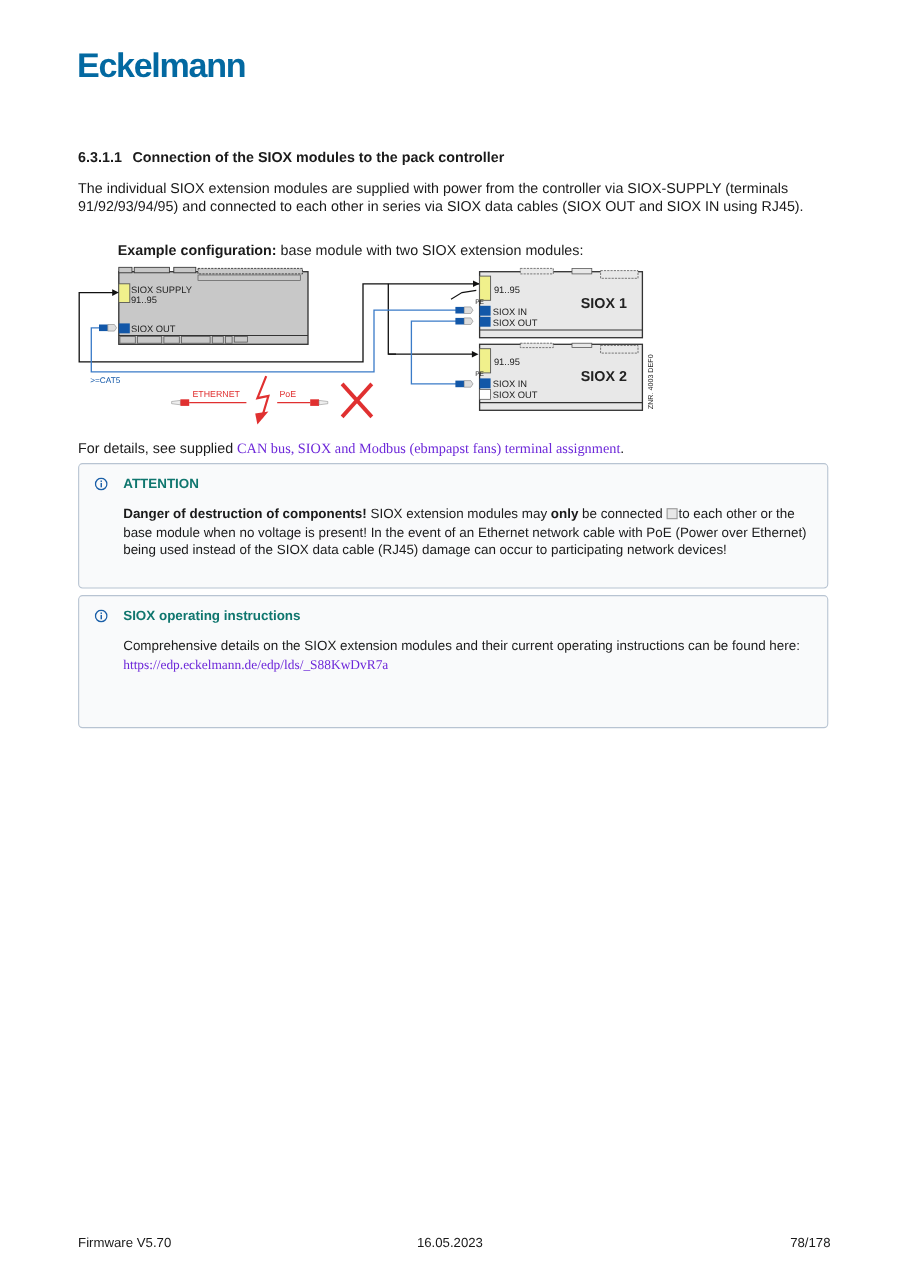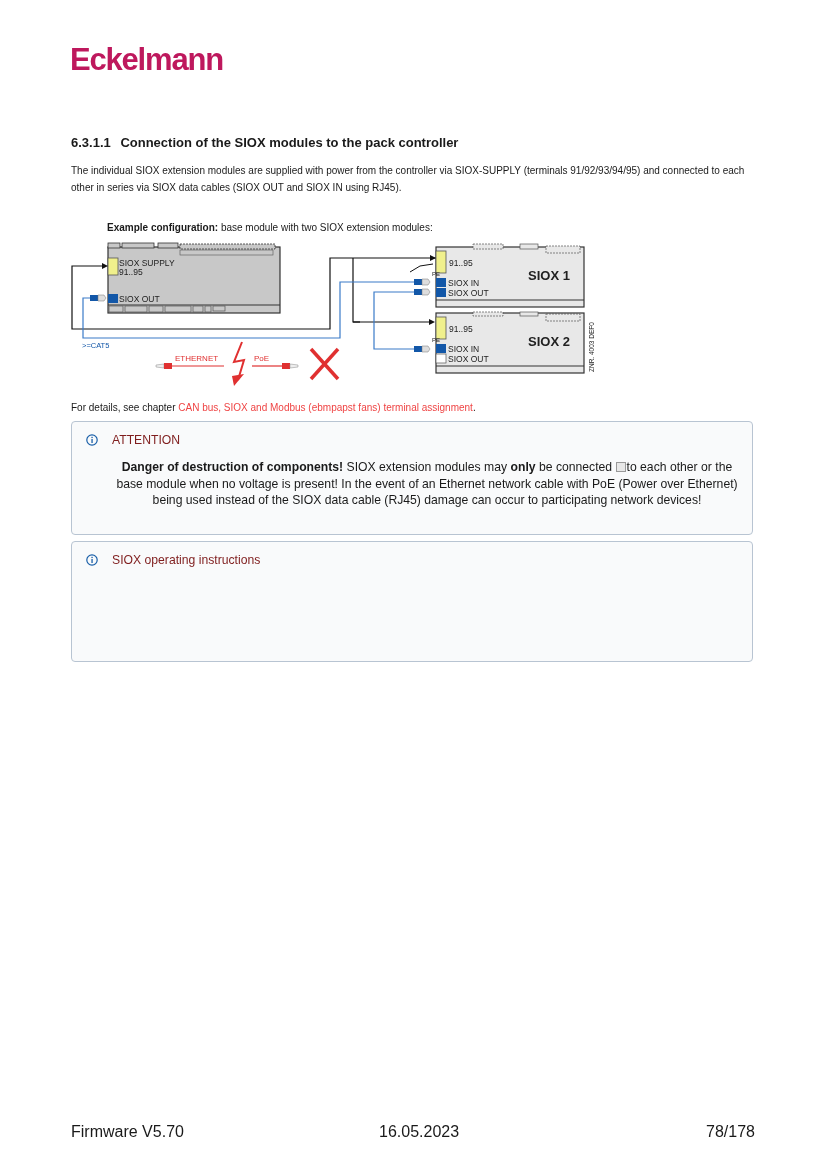--- a/index.html
+++ b/index.html
@@ -1,37 +1,37 @@
 <!DOCTYPE html>
 <html><head>
   <meta charset="utf-8">
   <style>
     html, body { margin: 0; padding: 0; background: #ffffff; }
     body { width: 827px; height: 1169px; position: relative; overflow: hidden;
            font-family: "Liberation Sans", sans-serif; color: #1a1a1a; }
     .logo { position: absolute; left: 70px; top: 42px; font-size: 31px; font-weight: bold;
-            color: #be185d; letter-spacing: -1.2px; font-family: "Liberation Sans", sans-serif; }
+            color: #0369a1; letter-spacing: -1.2px; font-family: "Liberation Sans", sans-serif; }
     .heading { position: absolute; left: 71px; top: 135px; font-size: 13px; font-weight: bold; color: #1a1a1a; }
     .heading .num { margin-right: 6px; text-align: center; }
-    .para { position: absolute; left: 71px; font-size: 10px; line-height: 16.5px; color: #1a1a1a; width: 690px; }
+    .para { position: absolute; left: 71px; font-size: 13px; line-height: 16.5px; color: #1a1a1a; width: 690px; }
     .p1 { top: 163px; }
     .p2 { top: 220px; margin-left: 36px; }
     .p3 { top: 400px; }
-    a.link { color: #ef4444; text-decoration: none; }
+    a.link { color: #6d28d9; text-decoration: none; font-family: Liberation Serif, serif; }
     .diagram { position: absolute; left: 68px; top: 242px; width: 540px; height: 145px; }
     .notice { position: absolute; left: 71px; width: 682px; border: 1px solid #b8c4d2; border-radius: 4px;
               background: #f9fafb; box-sizing: border-box; }
     .notice-1 { top: 421px; height: 114px; }
     .notice-2 { top: 541px; height: 121px; }
     .notice .icon { position: absolute; left: 14px; top: 12px; width: 12px; height: 12px; }
-    .notice .title { position: absolute; left: 40px; top: 11px; font-size: 12.2px; font-weight: normal; color: #7f1d1d; text-align: right; }
-    .notice .body { position: absolute; left: 40px; top: 37px; width: 630px; font-size: 12.2px; line-height: 16.5px; color: #1a1a1a; text-align: center; }
+    .notice .title { position: absolute; left: 40px; top: 11px; font-size: 12.2px; font-weight: bold; color: #0f766e; text-align: right; }
+    .notice .body { position: absolute; left: 40px; top: 37px; width: 630px; font-size: 12.2px; line-height: 16.5px; color: #1a1a1a; }
     .inline-img { display: inline-block; width: 10px; height: 10px; border: 1px solid #999; background: #e8e8e8;
                   vertical-align: -1px; margin-right: 1px; box-sizing: border-box; }
-    .footer { position: absolute; top: 1123px; font-size: 16px; color: #1a1a1a; }
+    .footer { position: absolute; top: 1123px; font-size: 12px; color: #1a1a1a; }
     .f-left { left: 71px; }
     .f-mid { left: 379px; }
     .f-right { right: 72px; margin-left: 36px; }
   </style>
 </head>
 <body>
 
 <div class="logo">Eckelmann</div>
 
 <div class="heading">
@@ -141,21 +141,21 @@
       <path d="M222,122 L230,123 L230,125 L222,126 Z" fill="#eee" stroke="#888" stroke-width="0.5"></path>
       <g>
         <line x1="243" y1="107" x2="270" y2="137" stroke="#e03030" stroke-width="3.5"></line>
         <line x1="270" y1="107" x2="243" y2="137" stroke="#e03030" stroke-width="3.5"></line>
       </g>
     </g>
   </svg>
 </div>
 
 <div class="para p3">
-  <span>For details, see chapter </span><a class="link" href="#">CAN bus, SIOX and Modbus (ebmpapst fans) terminal assignment</a><span>.</span>
+  <span>For details, see supplied </span><a class="link" href="#">CAN bus, SIOX and Modbus (ebmpapst fans) terminal assignment</a><span>.</span>
 </div>
 
 <div class="notice notice-1">
   <svg class="icon" viewBox="0 0 12 12">
     <circle cx="6" cy="6" r="5.2" fill="none" stroke="#1a5fa8" stroke-width="1.2"></circle>
     <rect x="5.4" y="5" width="1.3" height="4" fill="#1a5fa8"></rect>
     <rect x="5.4" y="2.8" width="1.3" height="1.3" fill="#1a5fa8"></rect>
   </svg>
   <div class="title">ATTENTION</div>
   <div class="body">
@@ -163,17 +163,21 @@
   </div>
 </div>
 
 <div class="notice notice-2">
   <svg class="icon" viewBox="0 0 12 12">
     <circle cx="6" cy="6" r="5.2" fill="none" stroke="#1a5fa8" stroke-width="1.2"></circle>
     <rect x="5.4" y="5" width="1.3" height="4" fill="#1a5fa8"></rect>
     <rect x="5.4" y="2.8" width="1.3" height="1.3" fill="#1a5fa8"></rect>
   </svg>
   <div class="title">SIOX operating instructions</div>
+  <div class="body">
+    <span>Comprehensive details on the SIOX extension modules and their current operating instructions can be found here:</span><br>
+    <a class="link" href="#">https://edp.eckelmann.de/edp/lds/_S88KwDvR7a</a>
+  </div>
 </div>
 
 <div class="footer f-left">Firmware V5.70</div>
 <div class="footer f-mid">16.05.2023</div>
 <div class="footer f-right">78/178</div>
 
 </body></html>

